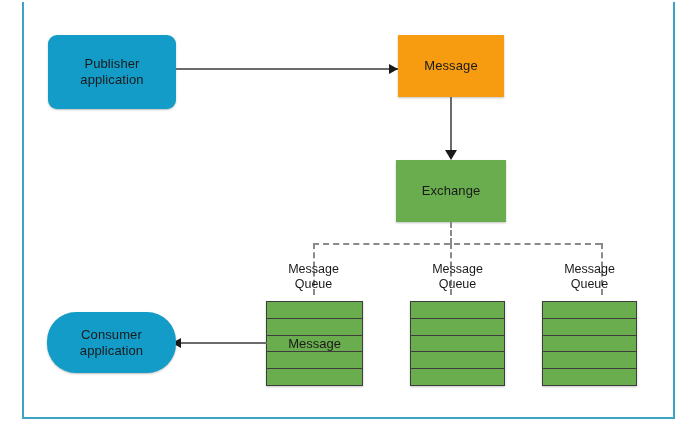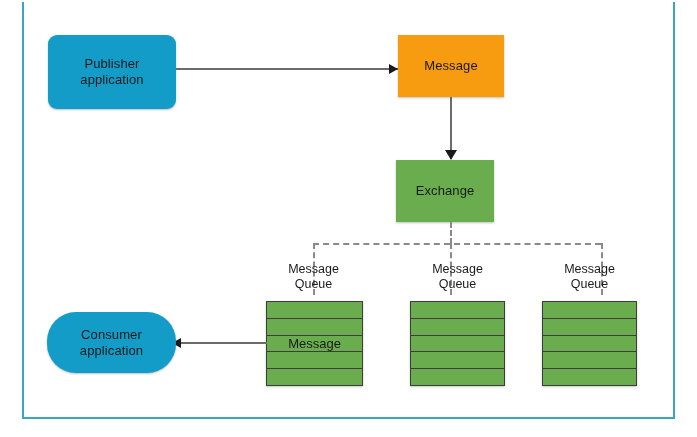--- a/index.html
+++ b/index.html
@@ -151,21 +151,21 @@
   <div class="line-h" style="left:176px; top:68px; width:222px;"></div>
   <div class="arrow-right" style="left:389px; top:64px;"></div>
 
   <div class="node node-orange" style="left:398px; top:35px; width:106px; height:62px;">
     <span>Message</span>
   </div>
 
   <div class="line-v" style="left:450px; top:97px; height:58px;"></div>
   <div class="arrow-down" style="left:445px; top:150px;"></div>
 
-  <div class="node node-green" style="left:396px; top:160px; width:98px; height:62px;">
+  <div class="node node-green" style="left:396px; top:160px; width:110px; height:62px;">
     <span>Exchange</span>
   </div>
 
   <div class="dash-v" style="left:450px; top:222px; height:22px;"></div>
   <div class="dash-h" style="left:313px; top:243px; width:288px;"></div>
   <div class="dash-v" style="left:313px; top:243px; height:52px;"></div>
   <div class="dash-v" style="left:450px; top:243px; height:52px;"></div>
   <div class="dash-v" style="left:601px; top:243px; height:52px;"></div>
 
   <div class="queue-label" style="left:265px; top:262px; width:97px;">

